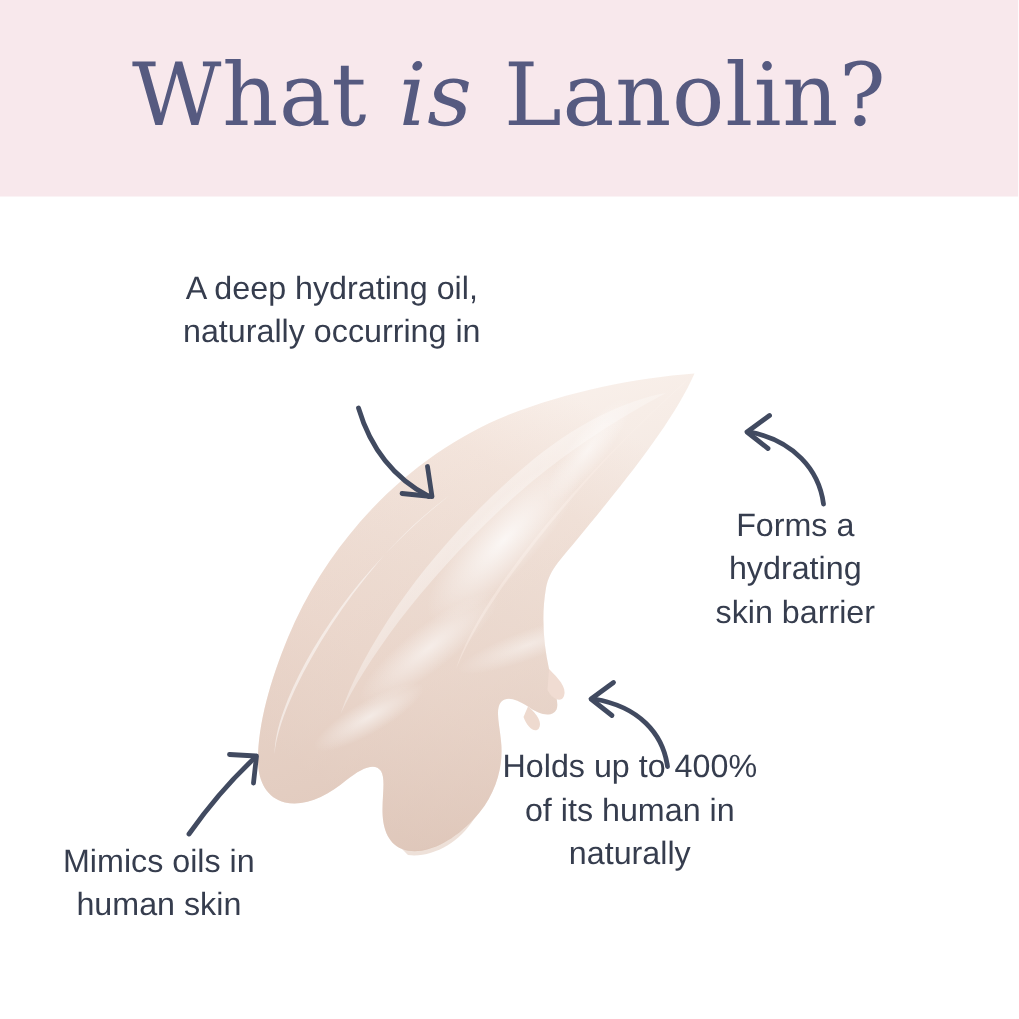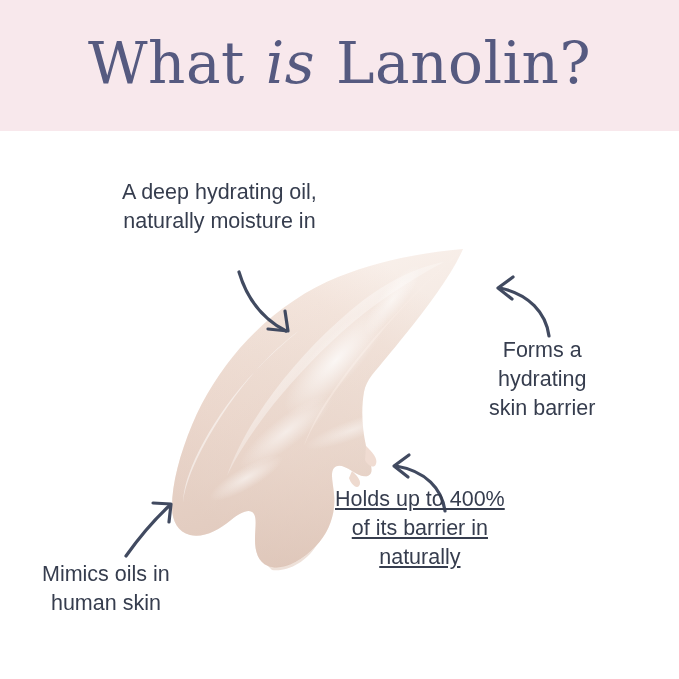--- a/index.html
+++ b/index.html
@@ -65,22 +65,22 @@
   .callout {
     position: absolute;
     color: #363d4e;
     font-family: "Liberation Sans", sans-serif;
     font-size: 21.5px;
     line-height: 29px;
     text-align: center;
     white-space: nowrap;
   }
   .callout-topleft   { left: 98px;  top: 178px; margin-left: 24px; }
-  .callout-right     { left: 477px; top: 336px; margin-left: 12px; }
-  .callout-bottom    { left: 335px; top: 485px; text-decoration: underline; }
+  .callout-right     { left: 477px; top: 336px; }
+  .callout-bottom    { left: 335px; top: 497px; }
   .callout-bottomleft{ left: 42px;  top: 560px; text-align: center; }
 
   
   .arrow-layer {
     position: absolute;
     left: 0;
     top: 0;
     width: 679px;
     height: 679px;
   }
@@ -238,32 +238,32 @@
 
       <g>
         <path d="M126,556 C 138,539 152,522 169,506"></path>
         <path d="M153,503 L171,504 L169,522"></path>
       </g>
     </g>
   </svg>
 
   <div class="callout callout-topleft">
     <div>A deep hydrating oil,</div>
-    <div>naturally moisture in</div>
+    <div>naturally occurring in</div>
   </div>
 
   <div class="callout callout-right">
     <div>Forms a</div>
     <div>hydrating</div>
     <div>skin barrier</div>
   </div>
 
   <div class="callout callout-bottom">
     <div>Holds up to 400%</div>
-    <div>of its barrier in</div>
+    <div>of its human in</div>
     <div>naturally</div>
   </div>
 
   <div class="callout callout-bottomleft">
     <div>Mimics oils in</div>
     <div>human skin</div>
   </div>
 
 </div>
 

